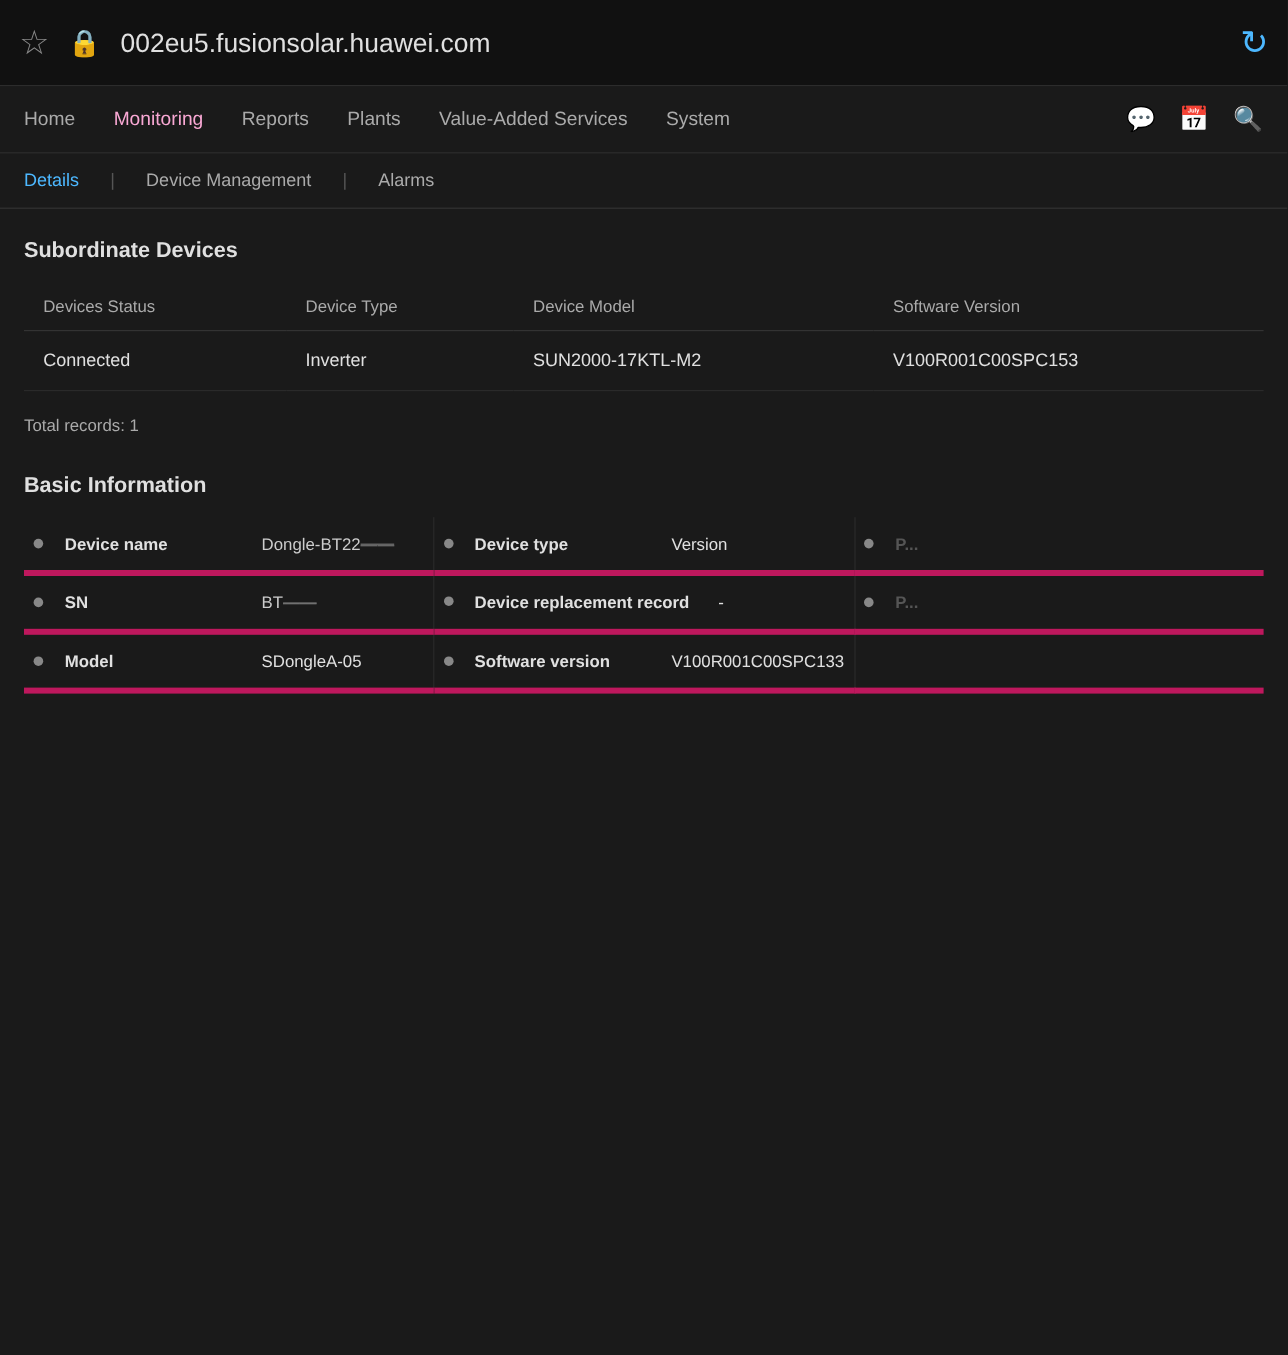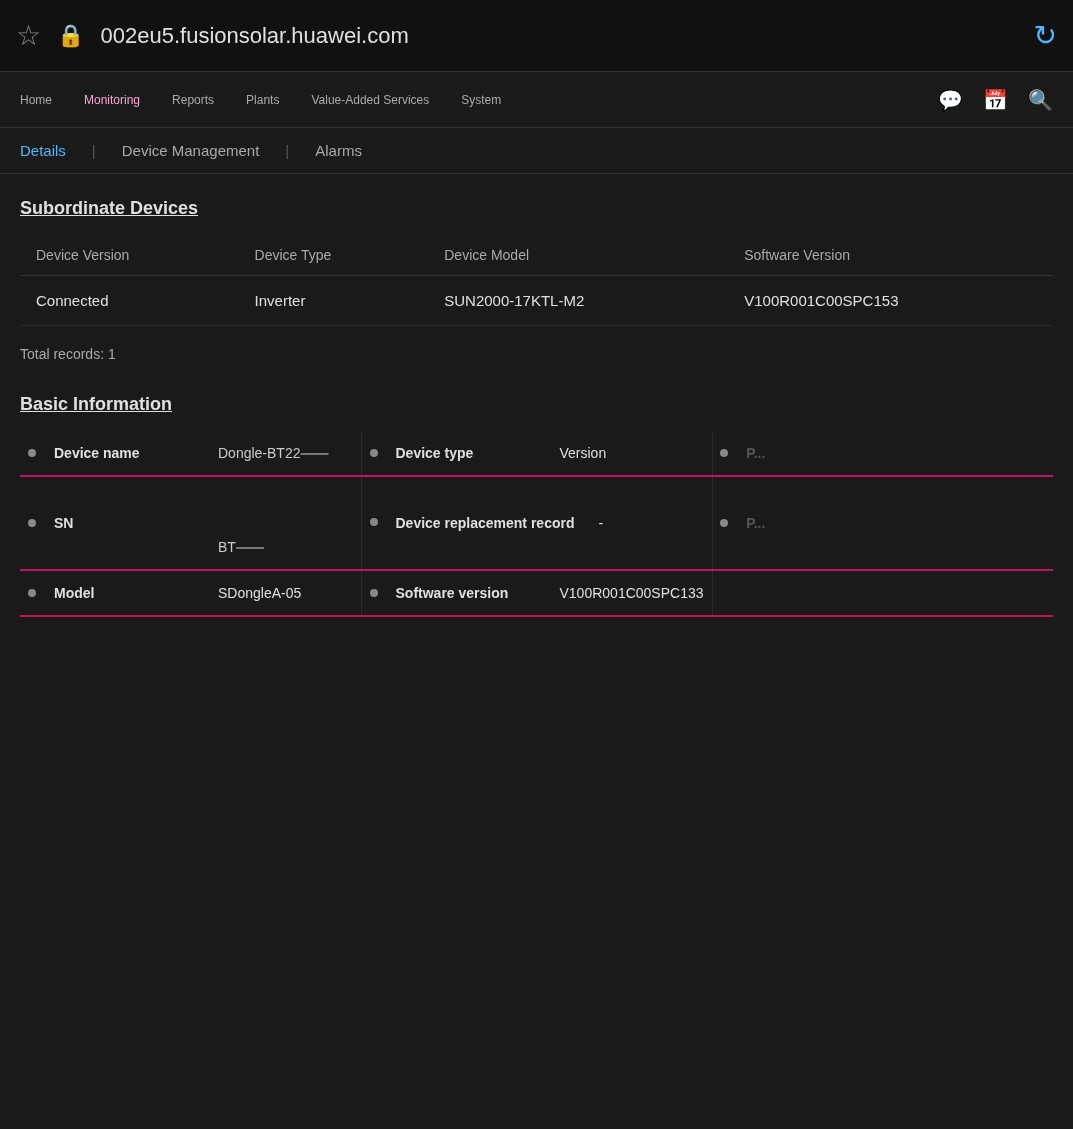--- a/index.html
+++ b/index.html
@@ -41,21 +41,21 @@
       padding: 0 20px;
       height: 56px;
       border-bottom: 1px solid #333;
     }
     .nav-items {
       display: flex;
       gap: 32px;
       flex: 1;
     }
     .nav-item {
-      font-size: 12px;
+      font-size: 16px;
       color: #aaa;
       cursor: pointer;
       padding: 4px 0;
       white-space: nowrap;
     }
     .nav-item.active {
       color: #f9a8d4;
     }
     .nav-icons {
       display: flex;
@@ -96,21 +96,20 @@
     .main-content {
       padding: 24px 20px;
     }
 
     
     .section-title {
       font-size: 18px;
       font-weight: bold;
       color: #e0e0e0;
       margin-bottom: 16px;
-      text-decoration: underline;
     }
 
     
     .data-table {
       width: 100%;
       border-collapse: collapse;
       margin-bottom: 12px;
     }
     .data-table th {
       text-align: left;
@@ -158,21 +157,21 @@
       margin-left: 16px;
     }
 
     
     .basic-info-table {
       width: 100%;
       border-collapse: collapse;
     }
     .basic-info-table td {
       padding: 14px 8px;
-      border-bottom: 2px solid #be185d;
+      border-bottom: 5px solid #be185d;
       vertical-align: middle;
     }
     .basic-info-table td.col-sep {
       width: 1px;
       padding: 0;
       background: #2a2a2a;
     }
     .info-cell {
       display: flex;
       align-items: center;
@@ -219,21 +218,21 @@
 </div>
 
 <div class="main-content">
 
   <div class="section">
     <div class="section-title">Subordinate Devices</div>
 
     <table class="data-table">
       <thead>
         <tr>
-          <th>Device Version</th>
+          <th>Devices Status</th>
           <th>Device Type</th>
           <th>Device Model</th>
           <th>Software Version</th>
         </tr>
       </thead>
       <tbody>
         <tr>
           <td>Connected</td>
           <td>Inverter</td>
           <td>SUN2000-17KTL-M2</td>
@@ -275,21 +274,21 @@
               <span class="info-value"></span>
             </div>
           </td>
         </tr>
 
         <tr>
           <td>
             <div class="info-cell">
               <span class="info-bullet"></span>
               <span class="info-label">SN</span>
-              <span class="info-value" style="color:#ccc;margin-top:48px;">BT<span style="text-decoration:line-through;color:#777;">——</span></span>
+              <span class="info-value" style="color:#ccc;">BT<span style="text-decoration:line-through;color:#777;">——</span></span>
             </div>
           </td>
           <td class="col-sep"></td>
           <td>
             <div class="info-cell-wrap">
               <span class="info-bullet" style="margin-top:3px;"></span>
               <span class="info-label" style="white-space:nowrap; min-width:0; flex-shrink:0;">Device replacement record</span>
               <span class="info-value">-</span>
             </div>
           </td>

